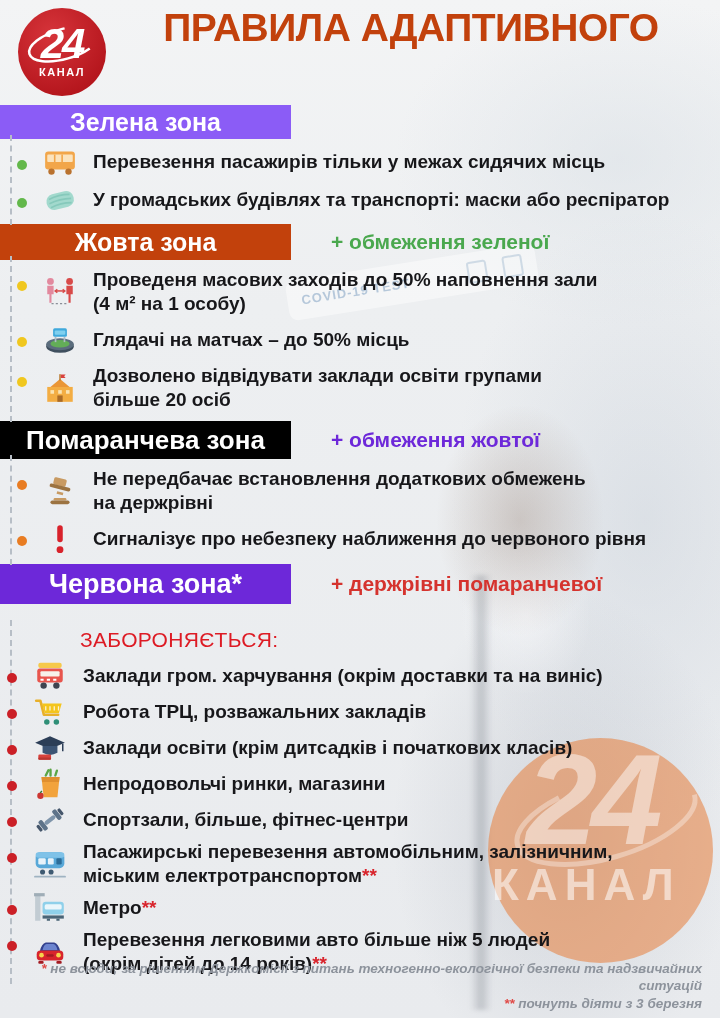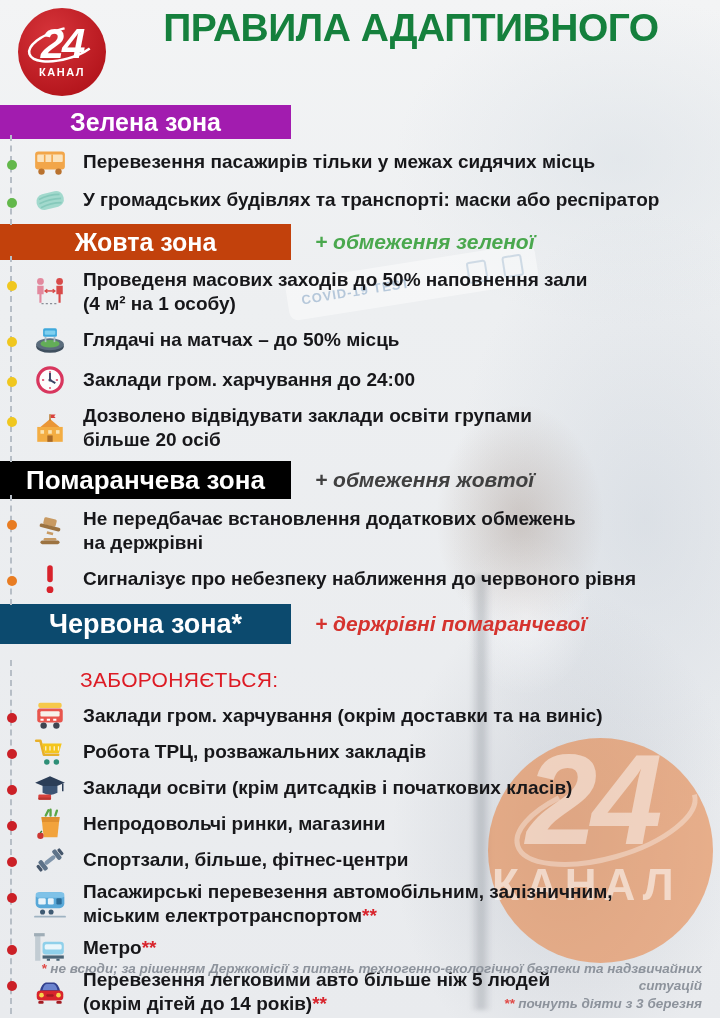--- a/index.html
+++ b/index.html
@@ -34,40 +34,40 @@
 
   
   .header{position:relative;height:102px;}
   .logo{position:absolute;left:18px;top:8px;width:88px;height:88px;border-radius:50%;
     background:radial-gradient(circle at 38% 30%,#d6343a,#b5161d 75%);}
   .logo-swoosh{position:absolute;left:0;top:0;}
   .logo-24{position:relative;text-align:center;margin-top:15px;font-size:42px;line-height:42px;
     font-weight:800;font-style:italic;color:#fff;letter-spacing:-2px;}
   .logo-kanal{position:relative;text-align:center;font-size:11px;font-weight:700;color:#fff;letter-spacing:1.5px;margin-top:1px;}
   .title{margin:0 10px 0 112px;padding-top:6px;text-align:center;font-size:39px;line-height:44px;
-    font-weight:800;color:#15803d;letter-spacing:-.5px;}
+    font-weight:800;color:#c2410c;letter-spacing:-.5px;}
   .title span{display:block;}
 
   
   .banner-row{display:flex;align-items:center;margin-top:3px;}
   .banner{width:291px;color:#fff;font-weight:600;text-align:center;flex:none;}
-  .zone-green  .banner{background:#a21caf;height:34px;line-height:34px;font-size:25px;}
+  .zone-green  .banner{background:#8b5cf6;height:34px;line-height:34px;font-size:25px;}
   .zone-yellow .banner{background:#c2410c;height:36px;line-height:36px;font-size:25px;}
   .zone-orange .banner{background:#000000;height:38px;line-height:38px;font-size:26px;}
-  .zone-red    .banner{background:#0c4a6e;height:40px;line-height:40px;font-size:27px;}
-  .note{margin-left:24px;font-style:italic;font-weight:700;font-size:21px;text-align:center;}
+  .zone-red    .banner{background:#6d28d9;height:40px;line-height:40px;font-size:27px;}
+  .note{margin-left:40px;font-weight:700;font-size:21px;text-align:center;}
   .zone-yellow .note{color:#4aa84e;}
-  .zone-orange .note{color:#404040;}
+  .zone-orange .note{color:#6d28d9;}
   .zone-red    .note{color:#d5332e;}
 
   
   .items{position:relative;padding:4px 0 2px;}
   .items::before{content:'';position:absolute;left:10px;top:-4px;bottom:-4px;border-left:2px dashed #b7bec6;}
   .zone-red .items::before{top:-34px;}
-  .item{position:relative;display:grid;grid-template-columns:24px 52px 1fr;align-items:center;padding:4px 0;}
+  .item{position:relative;display:grid;grid-template-columns:24px 52px 1fr;align-items:center;padding:4px 10px;}
   .zone-red .item{padding:2px 0;}
   .dot{width:10px;height:10px;border-radius:50%;justify-self:center;align-self:start;margin-top:13px;position:relative;z-index:1;}
   .zone-green  .dot{background:#63b84b;}
   .zone-yellow .dot{background:#f0c71f;}
   .zone-orange .dot{background:#e87c22;}
   .zone-red    .dot{background:#cb2027;}
   .icon{justify-self:center;display:flex;}
   .text{font-weight:700;font-size:19px;line-height:24px;color:#17171a;white-space:pre-line;padding-left:7px;max-width:625px;}
   .suffix{color:#d8242c;}
 
@@ -185,32 +185,20 @@
                 <rect x="9.5" y="4" width="13" height="8" rx="1.5" fill="#3fa9dc"></rect>
                 <rect x="11" y="6" width="10" height="4" rx="1" fill="#7fd0ef"></rect>
               </svg>
           </span>
           <span class="text">Глядачі на матчах – до 50% місць</span>
         </div>
         <div class="item">
           <span class="dot"></span>
           <span class="icon">
             <svg width="34" height="32" viewBox="0 0 32 30">
-                <circle cx="16" cy="15" r="11.5" fill="#fdfdfd" stroke="#d8365e" stroke-width="3"></circle>
-                <path d="M16 6.5 v2 M16 21.5 v2 M8.5 15 h2 M21.5 15 h2" stroke="#d8365e" stroke-width="1.2"></path>
-                <circle cx="16" cy="15" r="1.5" fill="#3c4263"></circle>
-                <path d="M16 8.5 V15 L21 18" stroke="#3c4263" stroke-width="1.8" fill="none"></path>
-              </svg>
-          </span>
-          <span class="text">Заклади гром. харчування до 24:00</span>
-        </div>
-        <div class="item">
-          <span class="dot"></span>
-          <span class="icon">
-            <svg width="34" height="32" viewBox="0 0 32 30">
                 <rect x="4" y="14" width="24" height="14" fill="#f3ad43"></rect>
                 <path d="M7 14 L16 6.5 L25 14 Z" fill="#ea9636"></path>
                 <rect x="15.3" y="2" width="1.4" height="6" fill="#b97a2e"></rect>
                 <path d="M16.7 2.3 h4.6 l-1.4 1.7 1.4 1.7 h-4.6 Z" fill="#d9423d"></path>
                 <rect x="7" y="17" width="3.4" height="3.4" fill="#fbe3b0"></rect>
                 <rect x="14.3" y="17" width="3.4" height="3.4" fill="#fbe3b0"></rect>
                 <rect x="21.6" y="17" width="3.4" height="3.4" fill="#fbe3b0"></rect>
                 <rect x="13.5" y="22" width="5" height="6" fill="#a96a26"></rect>
               </svg>
           </span>

